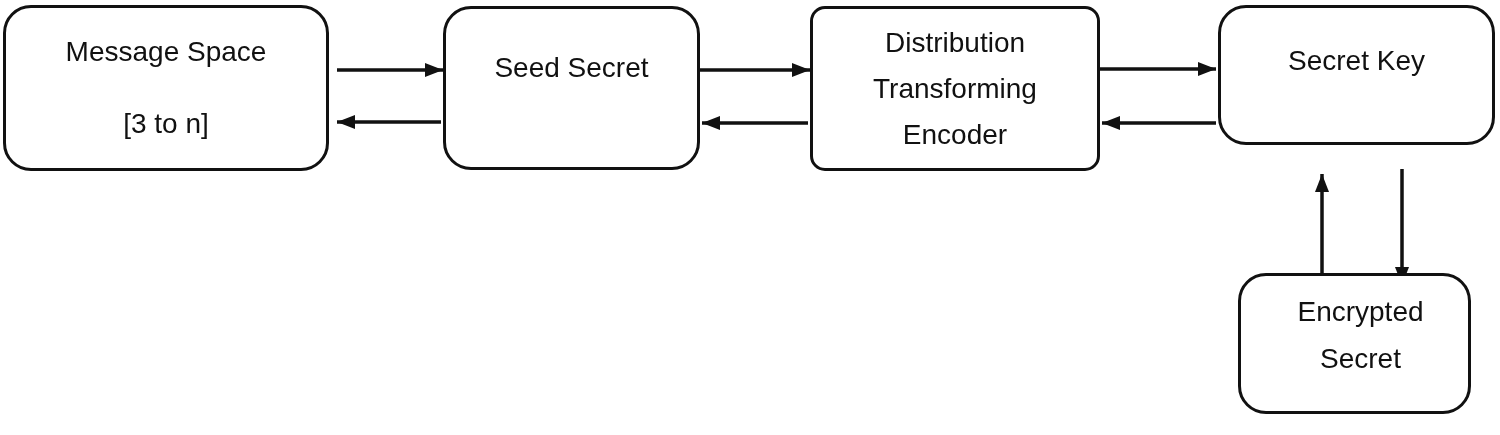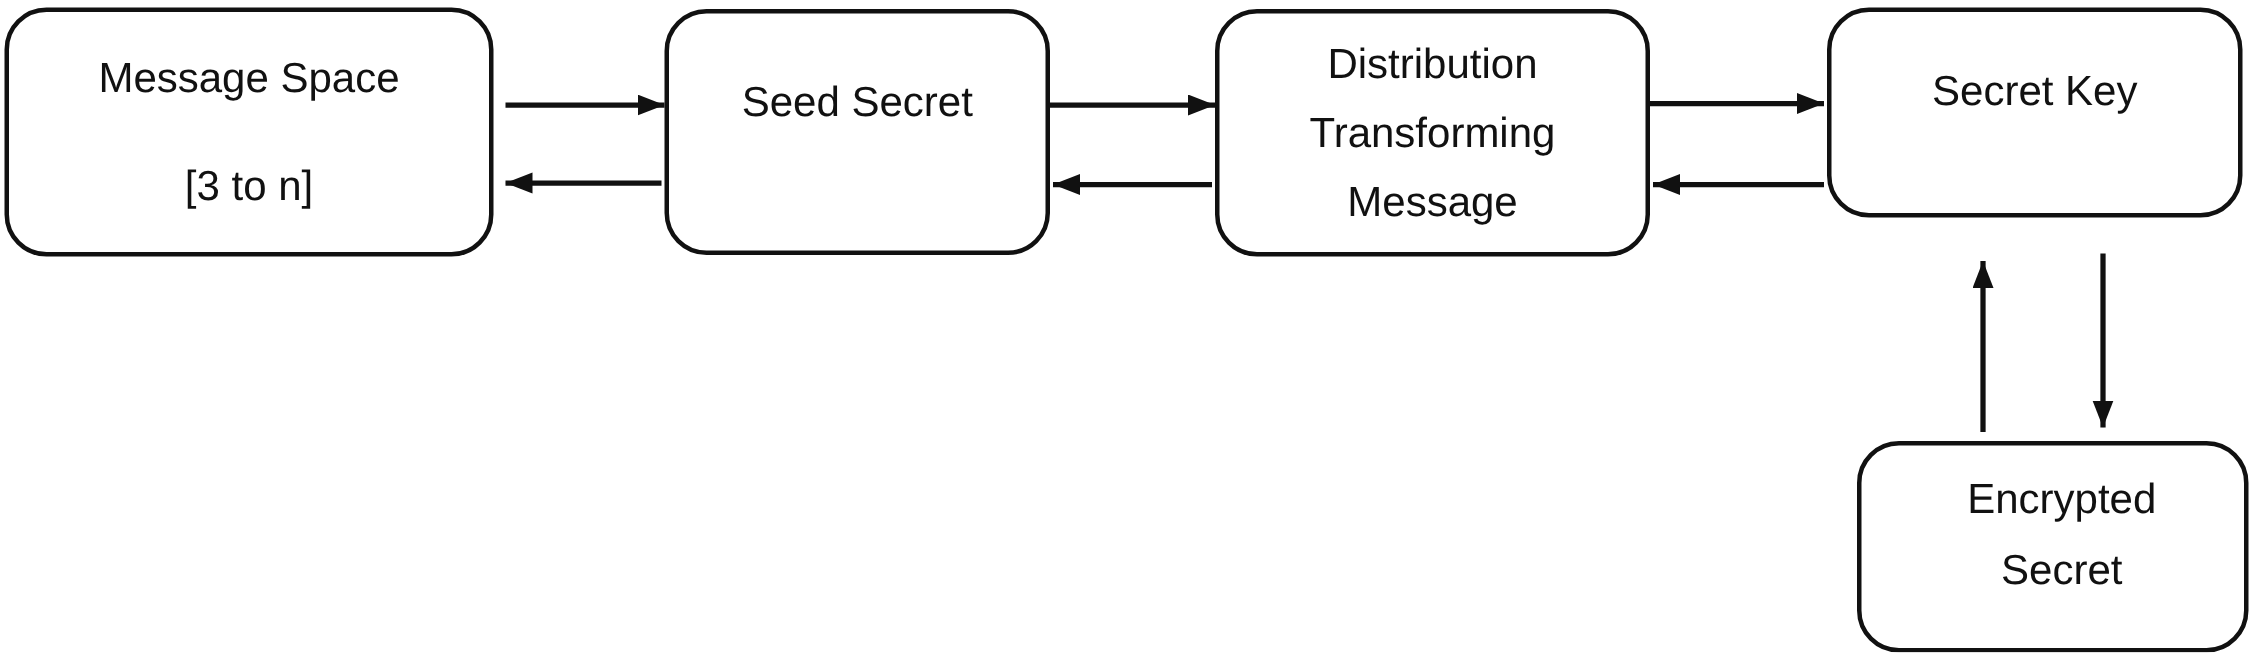--- a/index.html
+++ b/index.html
@@ -47,27 +47,28 @@
     justify-content: space-around;
     padding: 8px 0;
   }
   .node-seed-space {
     left: 443px; top: 6px; width: 257px; height: 164px;
     padding-bottom: 40px;
   }
   .node-dte {
     left: 810px; top: 6px; width: 290px; height: 165px;
     line-height: 46px;
+    border-radius: 15px;
   }
   .node-secret-key {
     left: 1218px; top: 5px; width: 277px; height: 140px;
     padding-bottom: 29px;
   }
   .node-encrypted-message {
-    left: 1238px; top: 294px; width: 261px; height: 141px;
+    left: 1238px; top: 273px; width: 233px; height: 141px;
     line-height: 47px;
     padding-bottom: 18px;
     padding-left: 12px;
   }
 </style>
 </head>
 <body>
 
 <div class="canvas">
 
@@ -94,21 +95,21 @@
     <span class="txt">[3 to n]</span>
   </div>
 
   <div class="node node-seed-space">
     <span class="txt">Seed Secret</span>
   </div>
 
   <div class="node node-dte">
     <span class="txt">Distribution</span>
     <span class="txt">Transforming</span>
-    <span class="txt">Message</span>
+    <span class="txt">Encoder</span>
   </div>
 
   <div class="node node-secret-key">
     <span class="txt">Secret Key</span>
   </div>
 
   <div class="node node-encrypted-message">
     <span class="txt">Encrypted</span>
     <span class="txt">Secret</span>
   </div>

